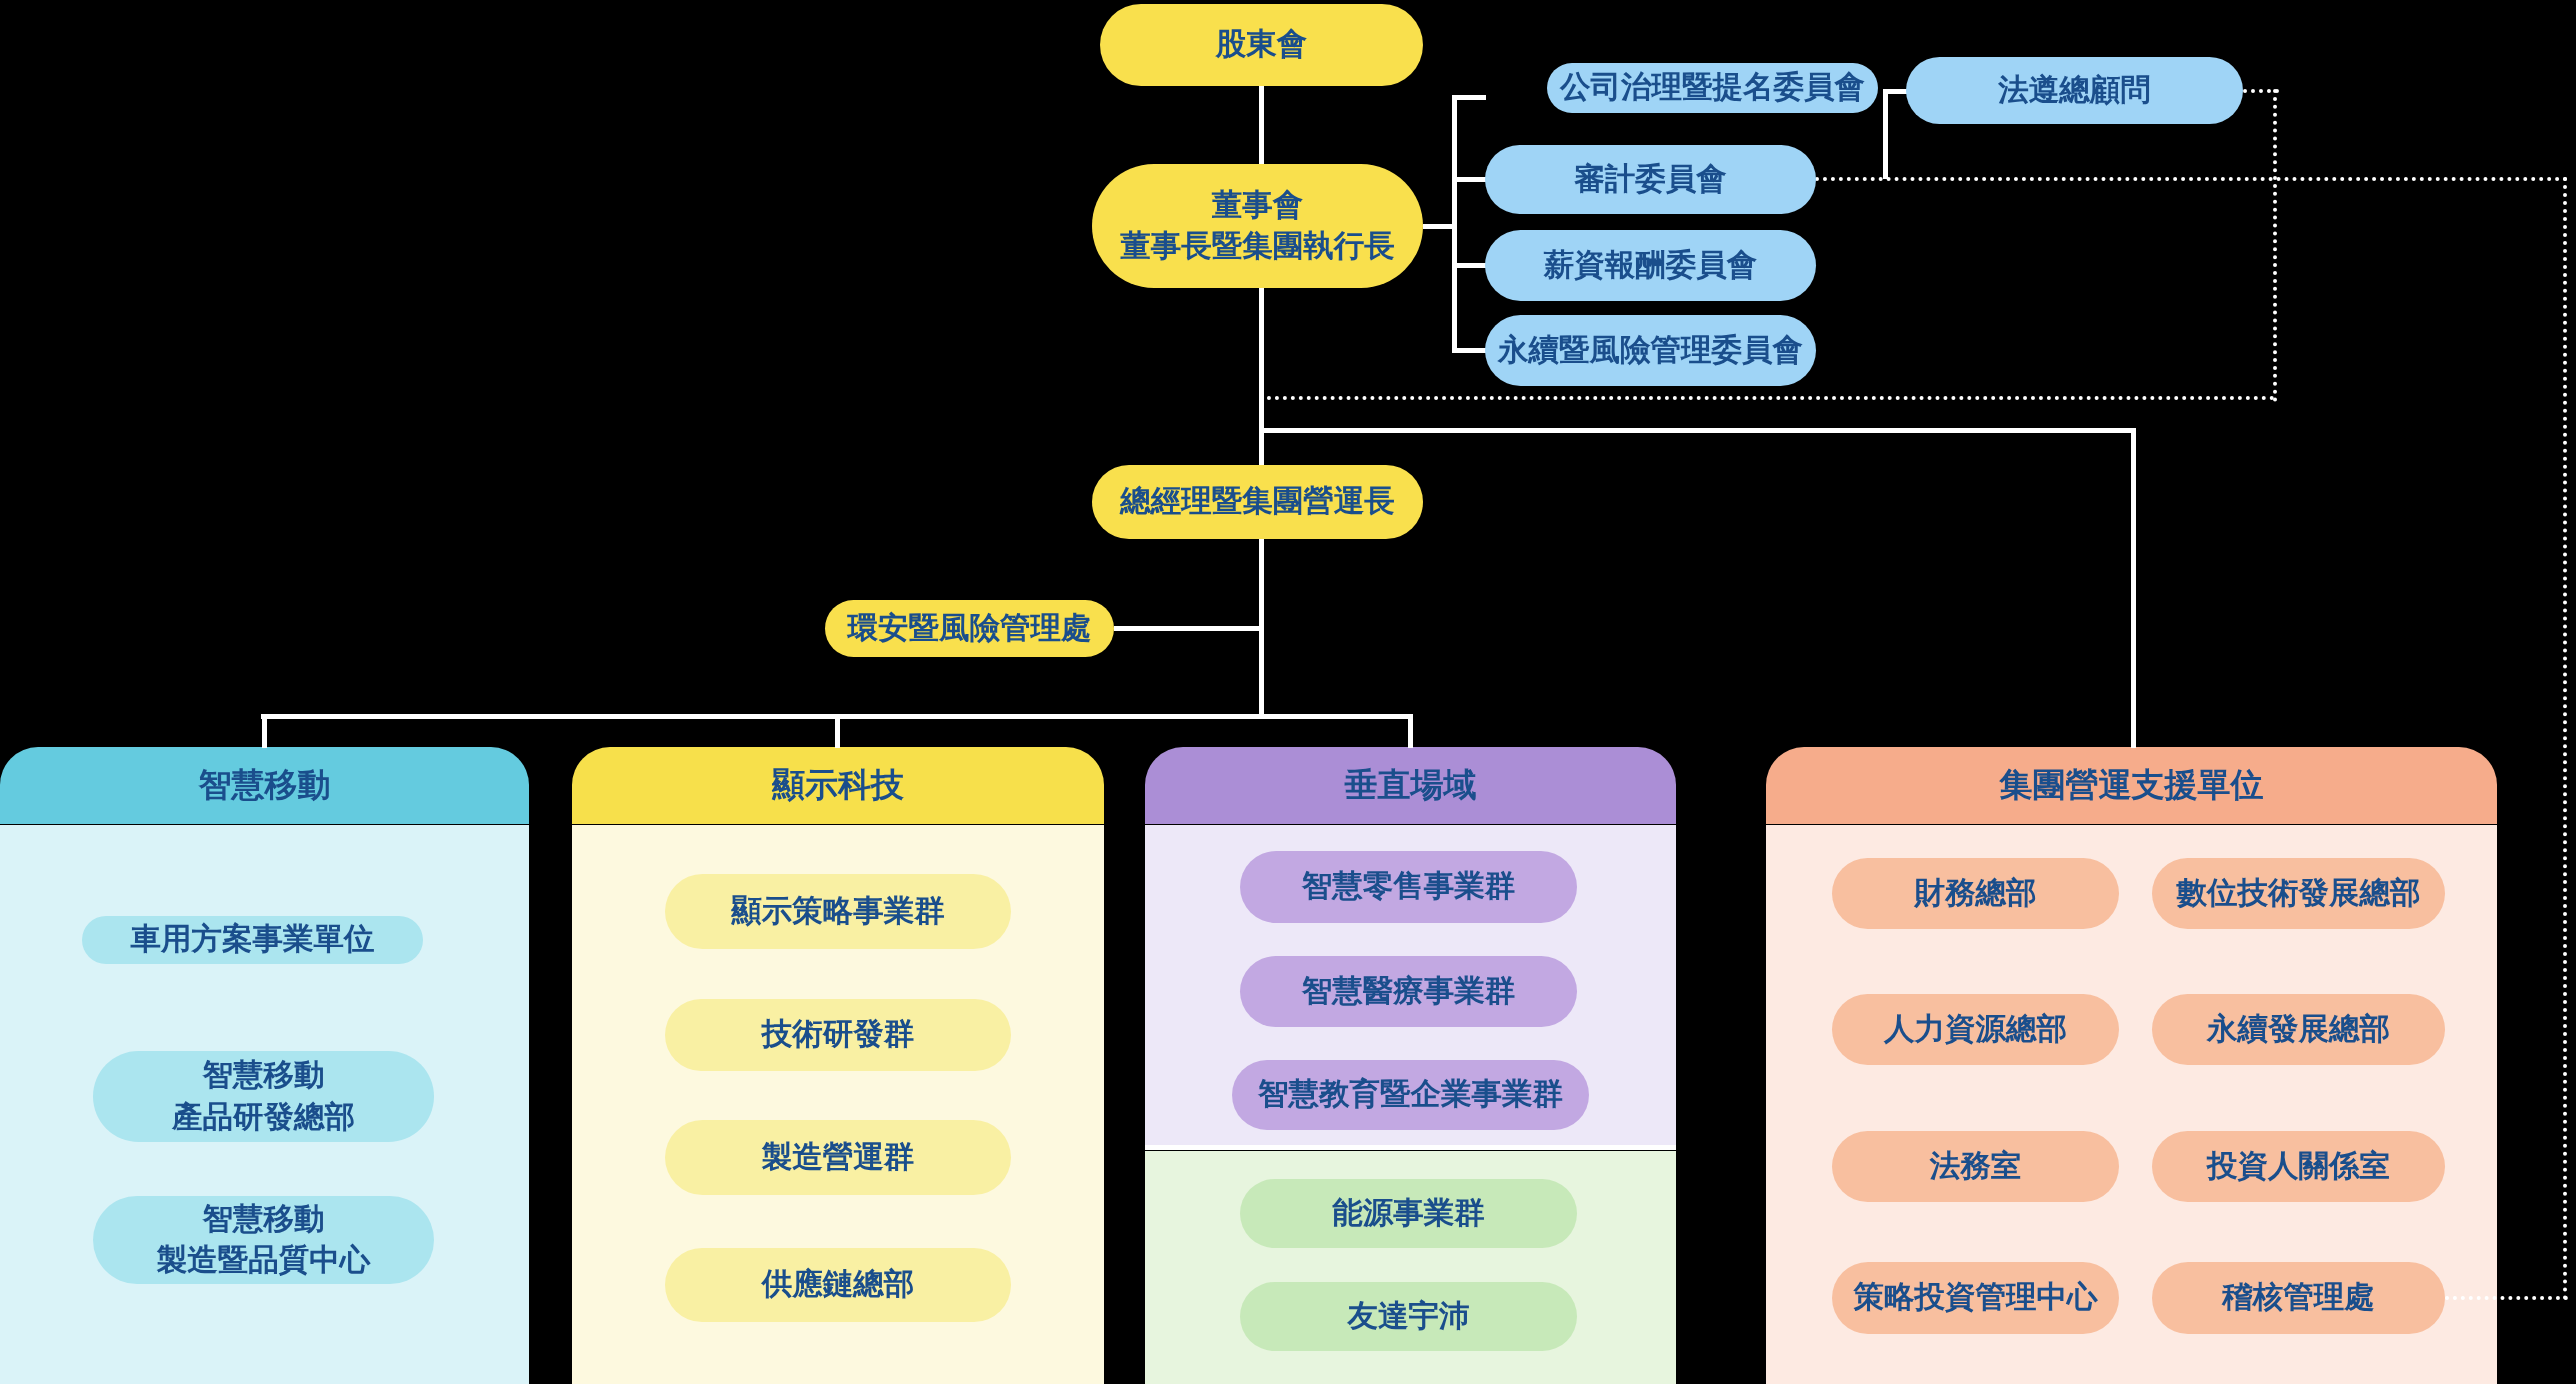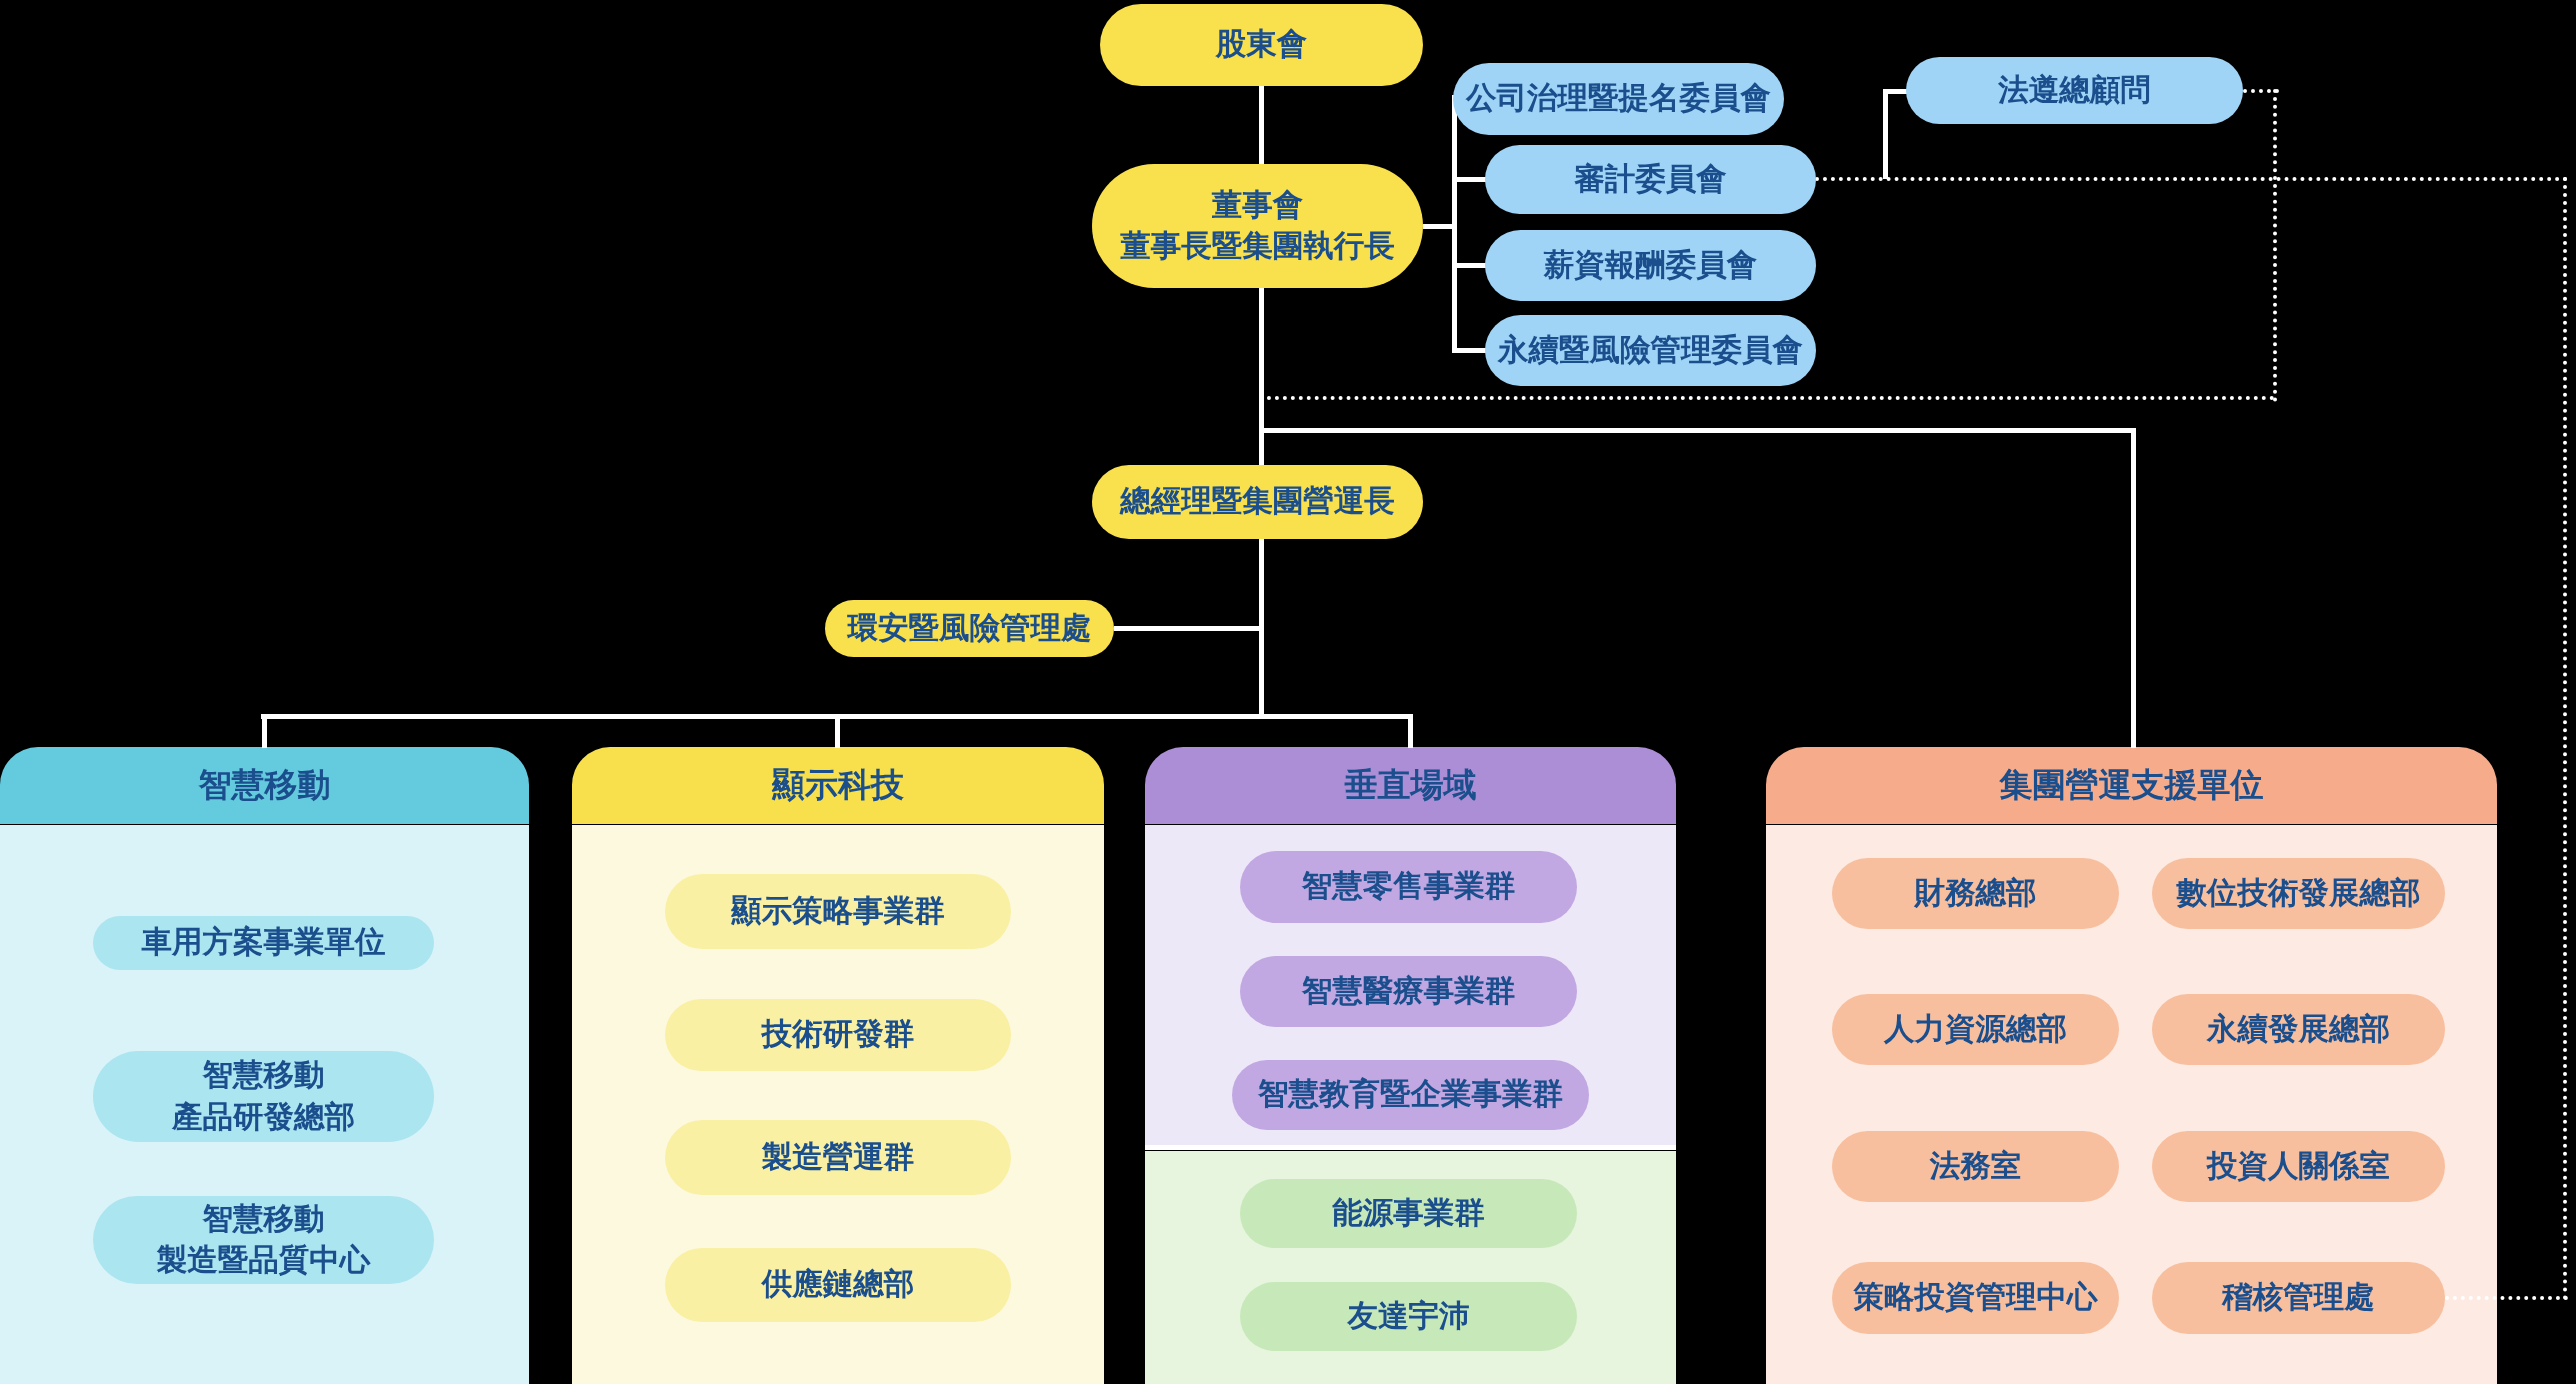--- a/index.html
+++ b/index.html
@@ -72,31 +72,31 @@
   <div class="vdot" style="left:2563px;top:177px;height:1124px;"></div>
   <div class="hdot" style="left:2445px;top:1296px;width:123px;"></div>
   <div class="hdot" style="left:2243px;top:89px;width:36px;"></div>
   <div class="vdot" style="left:2273px;top:89px;height:313px;"></div>
   <div class="hdot" style="left:1259px;top:396px;width:1016px;"></div>
 
   <div class="box yellow" style="left:1100px;top:3.6px;width:323px;height:82px;">股東會</div>
   <div class="box yellow" style="left:1092px;top:164px;width:331px;height:124px;">董事會
 董事長暨集團執行長</div>
 
-  <div class="box blue" style="left:1453px;top:63px;width:331px;height:72px;">公司治理暨提名委員會</div>
+  <div class="box blue" style="left:1547px;top:63px;width:331px;height:50px;">公司治理暨提名委員會</div>
   <div class="box blue" style="left:1485px;top:145px;width:331px;height:69px;">審計委員會</div>
   <div class="box blue" style="left:1485px;top:230px;width:331px;height:71px;">薪資報酬委員會</div>
   <div class="box blue" style="left:1485px;top:315px;width:331px;height:71px;text-align:right;">永續暨風險管理委員會</div>
 
   <div class="box blue" style="left:1906px;top:57px;width:337px;height:67px;">法遵總顧問</div>
 
   <div class="box yellow" style="left:1092px;top:465px;width:331px;height:74px;">總經理暨集團營運長</div>
   <div class="box yellow" style="left:825px;top:600px;width:289px;height:57px;">環安暨風險管理處</div>
 
-  <div class="box" style="left:93px;top:916px;width:341px;height:54px;background:var(--cyan-i);">車用方案事業單位</div>
+  <div class="box" style="left:82px;top:916px;width:341px;height:48px;background:var(--cyan-i);">車用方案事業單位</div>
   <div class="box" style="left:93px;top:1051px;width:341px;height:91px;background:var(--cyan-i);">智慧移動
 產品研發總部</div>
   <div class="box" style="left:93px;top:1196px;width:341px;height:88px;background:var(--cyan-i);">智慧移動
 製造暨品質中心</div>
 
   <div class="box" style="left:665px;top:874px;width:346px;height:75px;background:var(--yel-i);">顯示策略事業群</div>
   <div class="box" style="left:665px;top:999px;width:346px;height:72px;background:var(--yel-i);">技術研發群</div>
   <div class="box" style="left:665px;top:1120px;width:346px;height:75px;background:var(--yel-i);">製造營運群</div>
   <div class="box" style="left:665px;top:1248px;width:346px;height:74px;background:var(--yel-i);">供應鏈總部</div>
 

